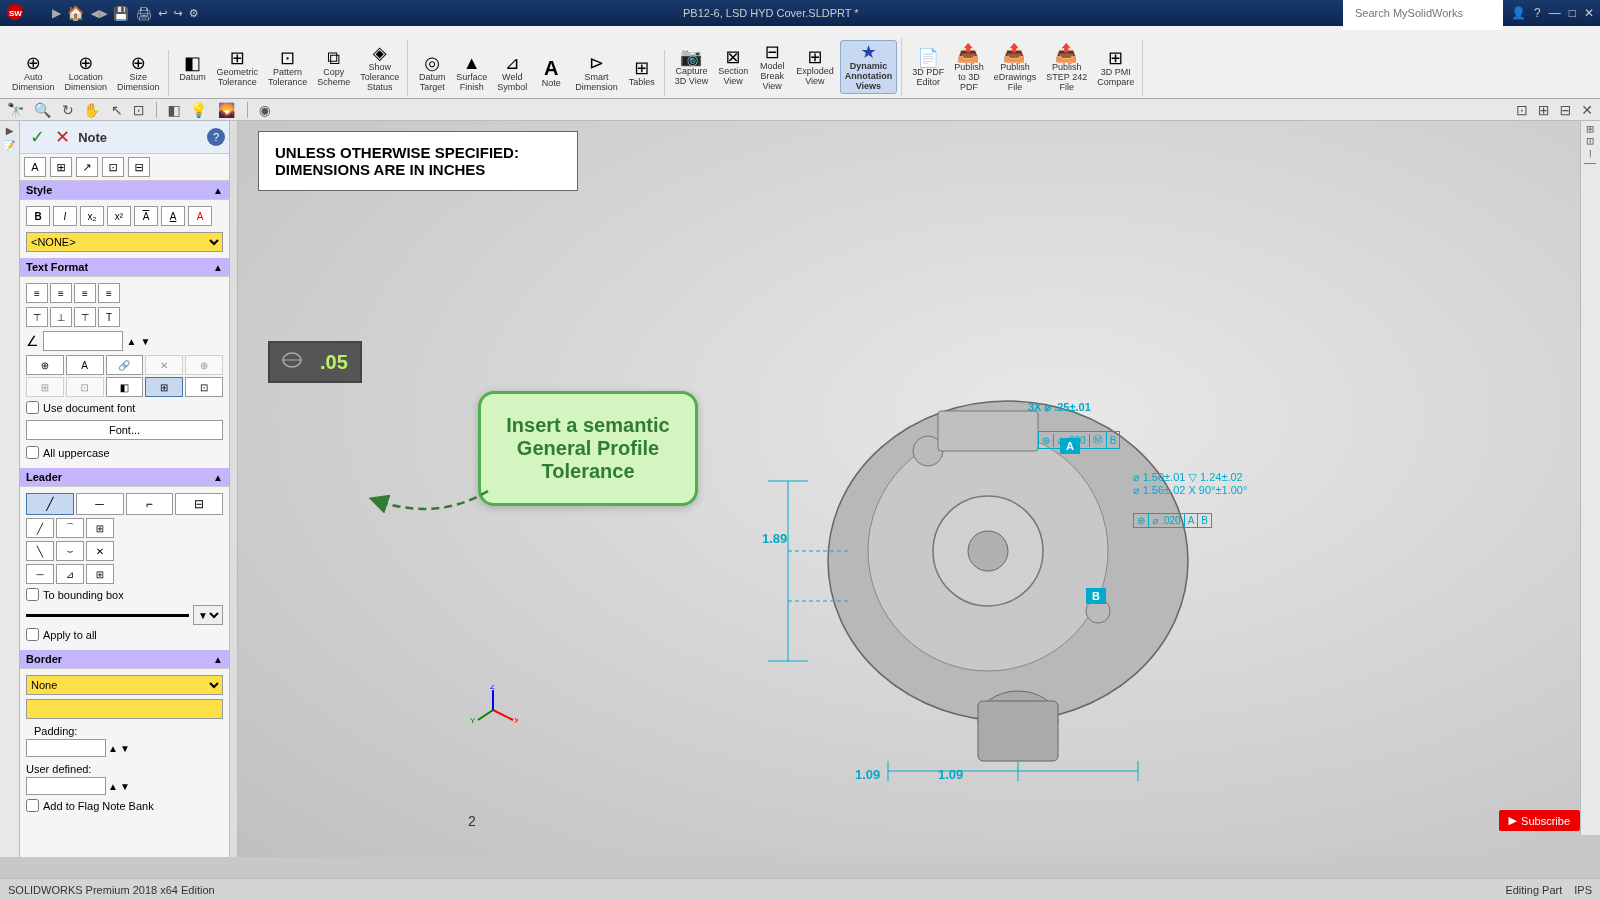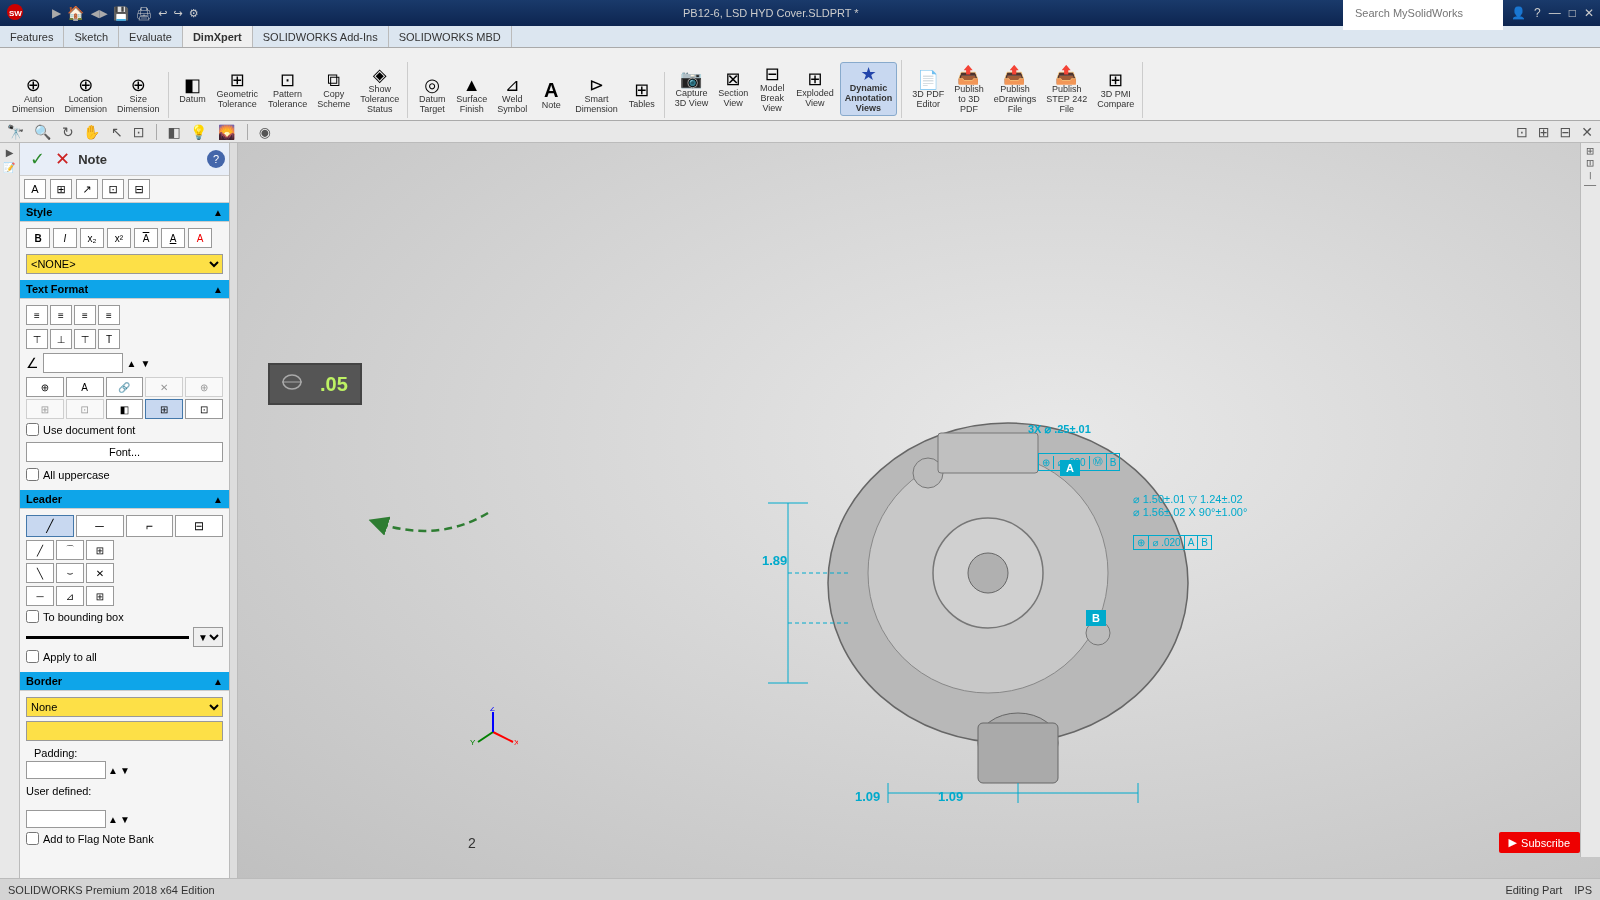--- a/index.html
+++ b/index.html
@@ -62,21 +62,21 @@
 
     
     #left-panel {
       width: 210px; background: #f5f5f5; border-right: 1px solid #bbb;
       display: flex; flex-direction: column; overflow-y: auto;
       font-size: 11px;
     }
 
     .section-header {
       display: flex; align-items: center; justify-content: space-between;
-      background: #0ea5e9; padding: 3px 6px; border-bottom: 1px solid #ccc;
+      background: #c4b5fd; padding: 3px 6px; border-bottom: 1px solid #ccc;
       cursor: pointer; font-weight: bold; font-size: 11px;
     }
     .section-content { padding: 6px; }
 
     .style-icons { display: flex; flex-wrap: wrap; gap: 3px; margin-bottom: 6px; }
     .style-icon-btn {
       width: 24px; height: 20px; border: 1px solid #999; background: #fff;
       cursor: pointer; display: flex; align-items: center; justify-content: center;
       font-size: 10px;
     }
@@ -255,28 +255,20 @@
     <input type="text" style="width: 160px; height: 34px; font-size: 11px; border: none; padding: 0px 12px;" placeholder="Search MySolidWorks">
     <span style="color:#ccc;">👤</span>
     <span style="color:#ccc;">?</span>
     <span style="color:#ccc;">—</span>
     <span style="color:#ccc;">□</span>
     <span style="color:#ccc;">✕</span>
   </div>
 </div>
 
 <div id="ribbon">
-  <div id="ribbon-tabs">
-    <div class="ribbon-tab">Features</div>
-    <div class="ribbon-tab">Sketch</div>
-    <div class="ribbon-tab">Evaluate</div>
-    <div class="ribbon-tab active">DimXpert</div>
-    <div class="ribbon-tab">SOLIDWORKS Add-Ins</div>
-    <div class="ribbon-tab">SOLIDWORKS MBD</div>
-  </div>
   <div id="ribbon-toolbar">
     <div class="toolbar-group">
       <div class="toolbar-row">
         <div class="toolbar-item">
           <span class="icon">⊕</span>
           <span class="label">Auto<br>Dimension</span>
         </div>
         <div class="toolbar-item">
           <span class="icon">⊕</span>
           <span class="label">Location<br>Dimension</span>
@@ -570,50 +562,57 @@
       </div>
       <div style="margin-top:6px;">
         <div style="margin-bottom:2px;padding-left:8px;">Padding:</div>
         <div style="display:flex;align-items:center;gap:2px;">
           <input type="text" class="padding-input" style="">
           <span style="cursor:pointer;font-size:10px;">▲</span>
           <span style="cursor:pointer;font-size:10px;">▼</span>
         </div>
       </div>
       <div style="margin-top:6px;">
-        <div style="margin-bottom:13px;">User defined:</div>
+        <div style="margin-bottom:2px;">User defined:</div>
         <div style="display:flex;align-items:center;gap:2px;">
           <input type="text" class="padding-input" style="">
           <span style="cursor:pointer;font-size:10px;">▲</span>
           <span style="cursor:pointer;font-size:10px;">▼</span>
         </div>
       </div>
       <div class="checkbox-row" style="margin-top:4px;">
         <input type="checkbox" id="flag-note" style="">
         <label for="flag-note">Add to Flag Note Bank</label>
       </div>
     </div>
   </div>
 
   <div style="width:8px;background:#ddd;cursor:col-resize;border-right:1px solid #bbb;"></div>
 
   <div id="canvas-area">
     <div id="canvas-bg"></div>
 
+    <div id="title-block">
+      <div style="font-size:15px;">UNLESS OTHERWISE SPECIFIED:</div>
+      <div style="font-size:15px;">DIMENSIONS ARE IN INCHES</div>
+    </div>
 
     <div id="tolerance-display">
       <span id="tolerance-icon">
         <svg width="30" height="22" viewBox="0 0 30 22">
           <ellipse cx="10" cy="11" rx="9" ry="7" fill="none" stroke="#aaa" stroke-width="1.5"></ellipse>
           <line x1="0" y1="11" x2="20" y2="11" stroke="#aaa" stroke-width="1"></line>
         </svg>
       </span>
       <span id="tolerance-value">.05</span>
     </div>
 
+    <div id="tooltip-bubble">
+      <div>Insert a semantic General Profile Tolerance</div>
+    </div>
 
     <svg id="dashed-arrow" width="200" height="100" style="position:absolute;top:320px;left:80px;pointer-events:none;">
       <path d="M 170,50 Q 120,80 60,60" stroke="#2e7d32" stroke-width="2.5" stroke-dasharray="8,5" fill="none" marker-end="url(#arrowhead)"></path>
       <defs>
         <marker id="arrowhead" markerWidth="8" markerHeight="8" refX="4" refY="4" orient="auto">
           <path d="M 0 0 L 8 4 L 0 8 z" fill="#2e7d32"></path>
         </marker>
       </defs>
     </svg>
 

